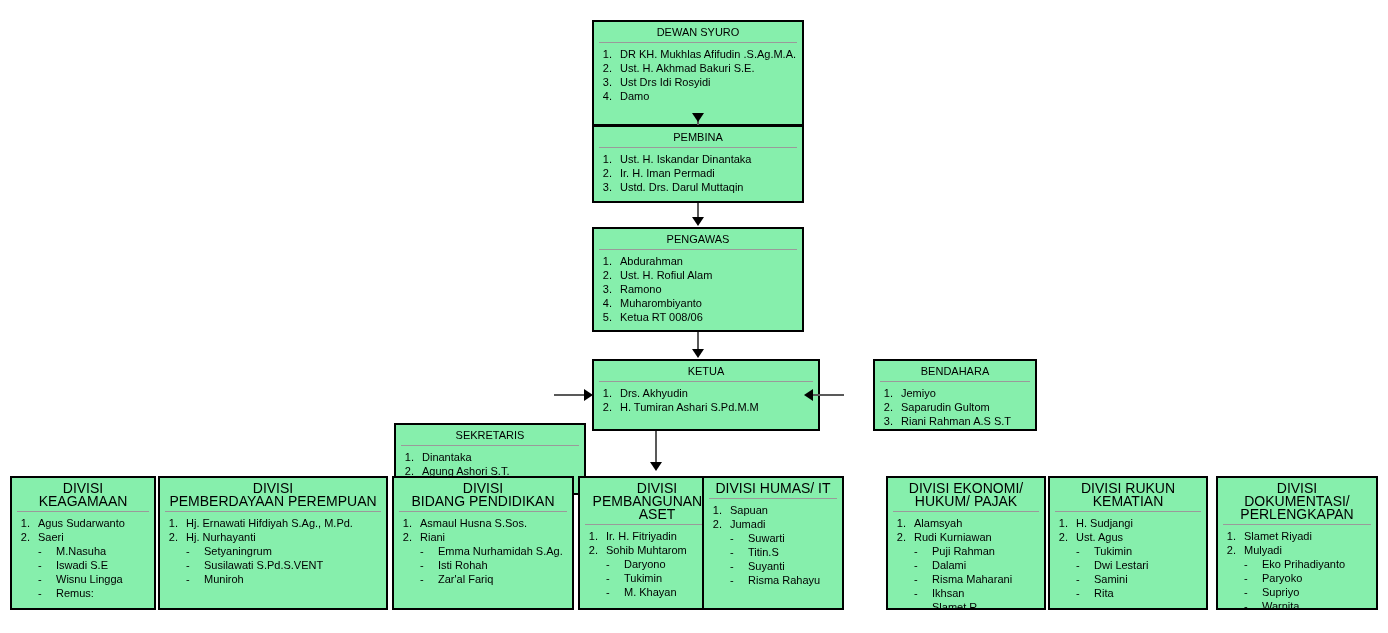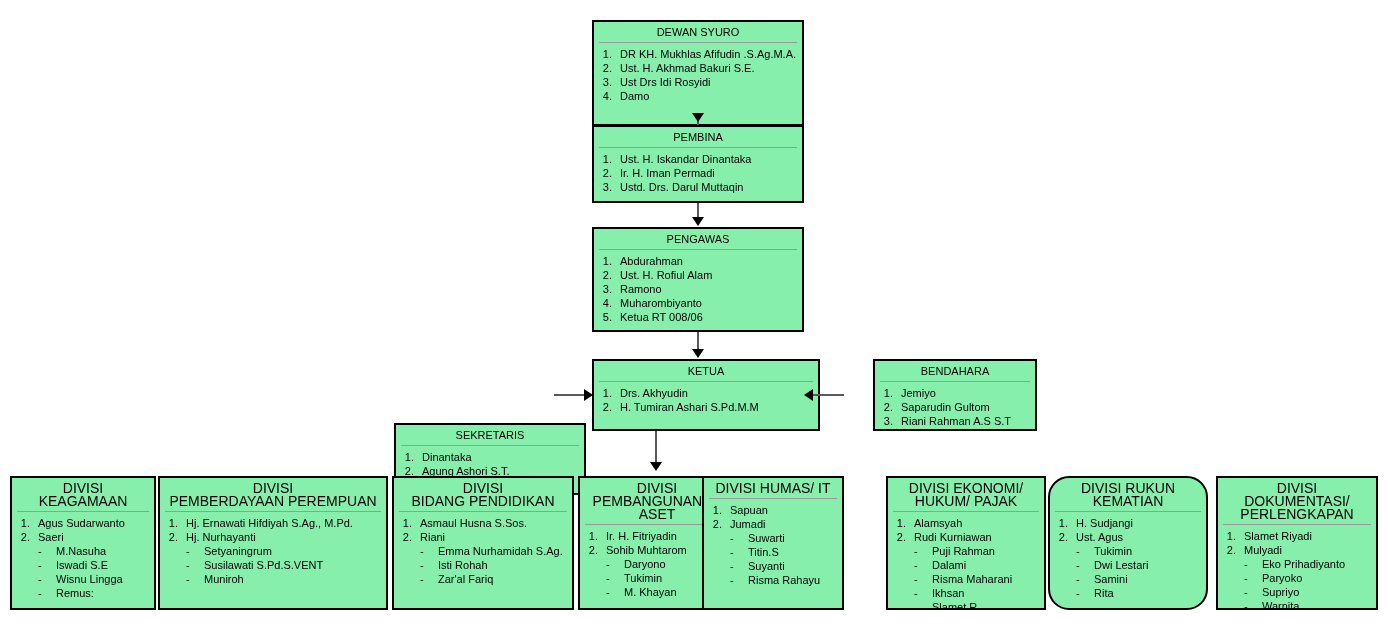--- a/index.html
+++ b/index.html
@@ -118,21 +118,21 @@
   #box-ketua         { left: 592px; top: 359px; width: 228px; height: 72px;  }
   #box-bendahara     { left: 844px; top: 359px; width: 164px; height: 72px; margin-left: 29px;  }
 
   .div-box { top: 476px; height: 134px; }
   #box-div-keagamaan      { left: 10px;   width: 146px; }
   #box-div-pemberdayaan   { left: 158px;  width: 230px; }
   #box-div-pendidikan     { left: 392px;  width: 182px; }
   #box-div-pembangunan    { left: 578px;  width: 158px; }
   #box-div-humas          { left: 702px;  width: 142px; }
   #box-div-ekonomi        { left: 886px;  width: 160px; }
-  #box-div-rukun          { left: 1048px; width: 160px; border-radius: 21px; }
+  #box-div-rukun          { left: 1048px; width: 160px; }
   #box-div-dokumentasi    { left: 1216px; width: 162px; }
 
   .div-box .box-title { font-size: 14px; line-height: 13px; padding-top: 4px; }
   .div-box .box-body  { font-size: 11px; line-height: 14px; padding-top: 4px; }
 </style>
 </head>
 <body>
 
 <div class="canvas">
 

